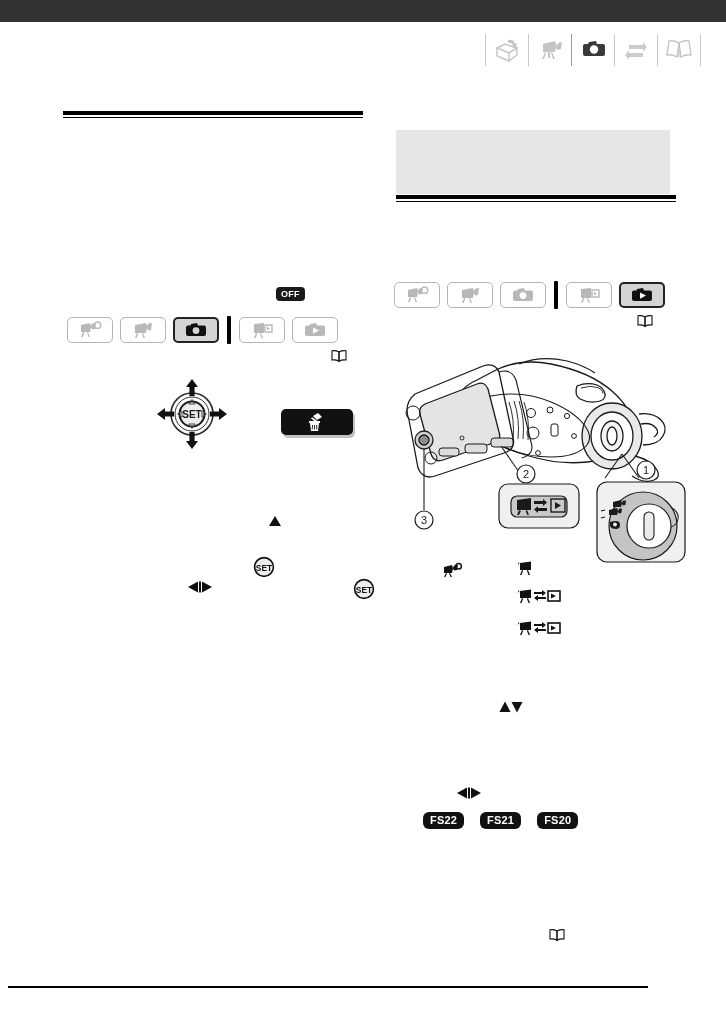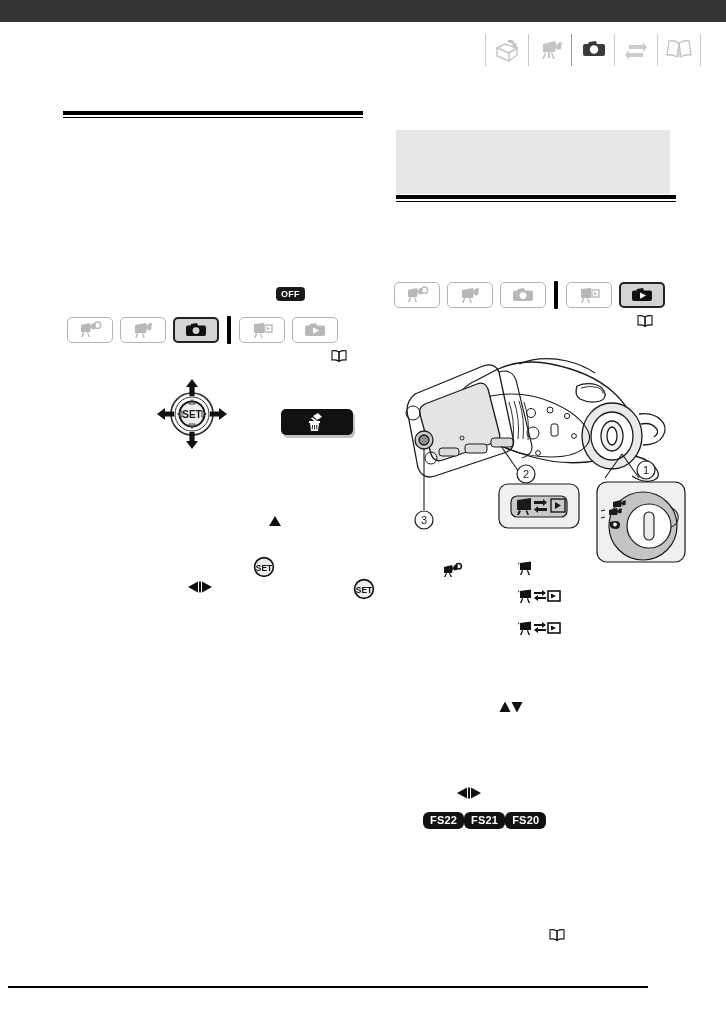--- a/index.html
+++ b/index.html
@@ -83,21 +83,21 @@
     position:absolute;
     width:72px;height:26px;background:#111;border-radius:5px;
     display:flex;align-items:center;justify-content:center;
     box-shadow:2px 3px 0 #c2c2c2;
   }
 
   
   .glyph{position:absolute;display:block;}
 
   
-  .badges{position:absolute;display:flex;gap:0;}
+  .badges{position:absolute;display:flex;gap:16px;}
   .badge{
     background:#111;color:#fff;border-radius:6px;
     font-size:11px;font-weight:bold;letter-spacing:.2px;
     padding:2px 7px 3px 7px;line-height:12px;
     font-family:"Liberation Sans", sans-serif;
   }
 
   
   .para{
     position:absolute;font-size:11px;line-height:15px;color:#000;

